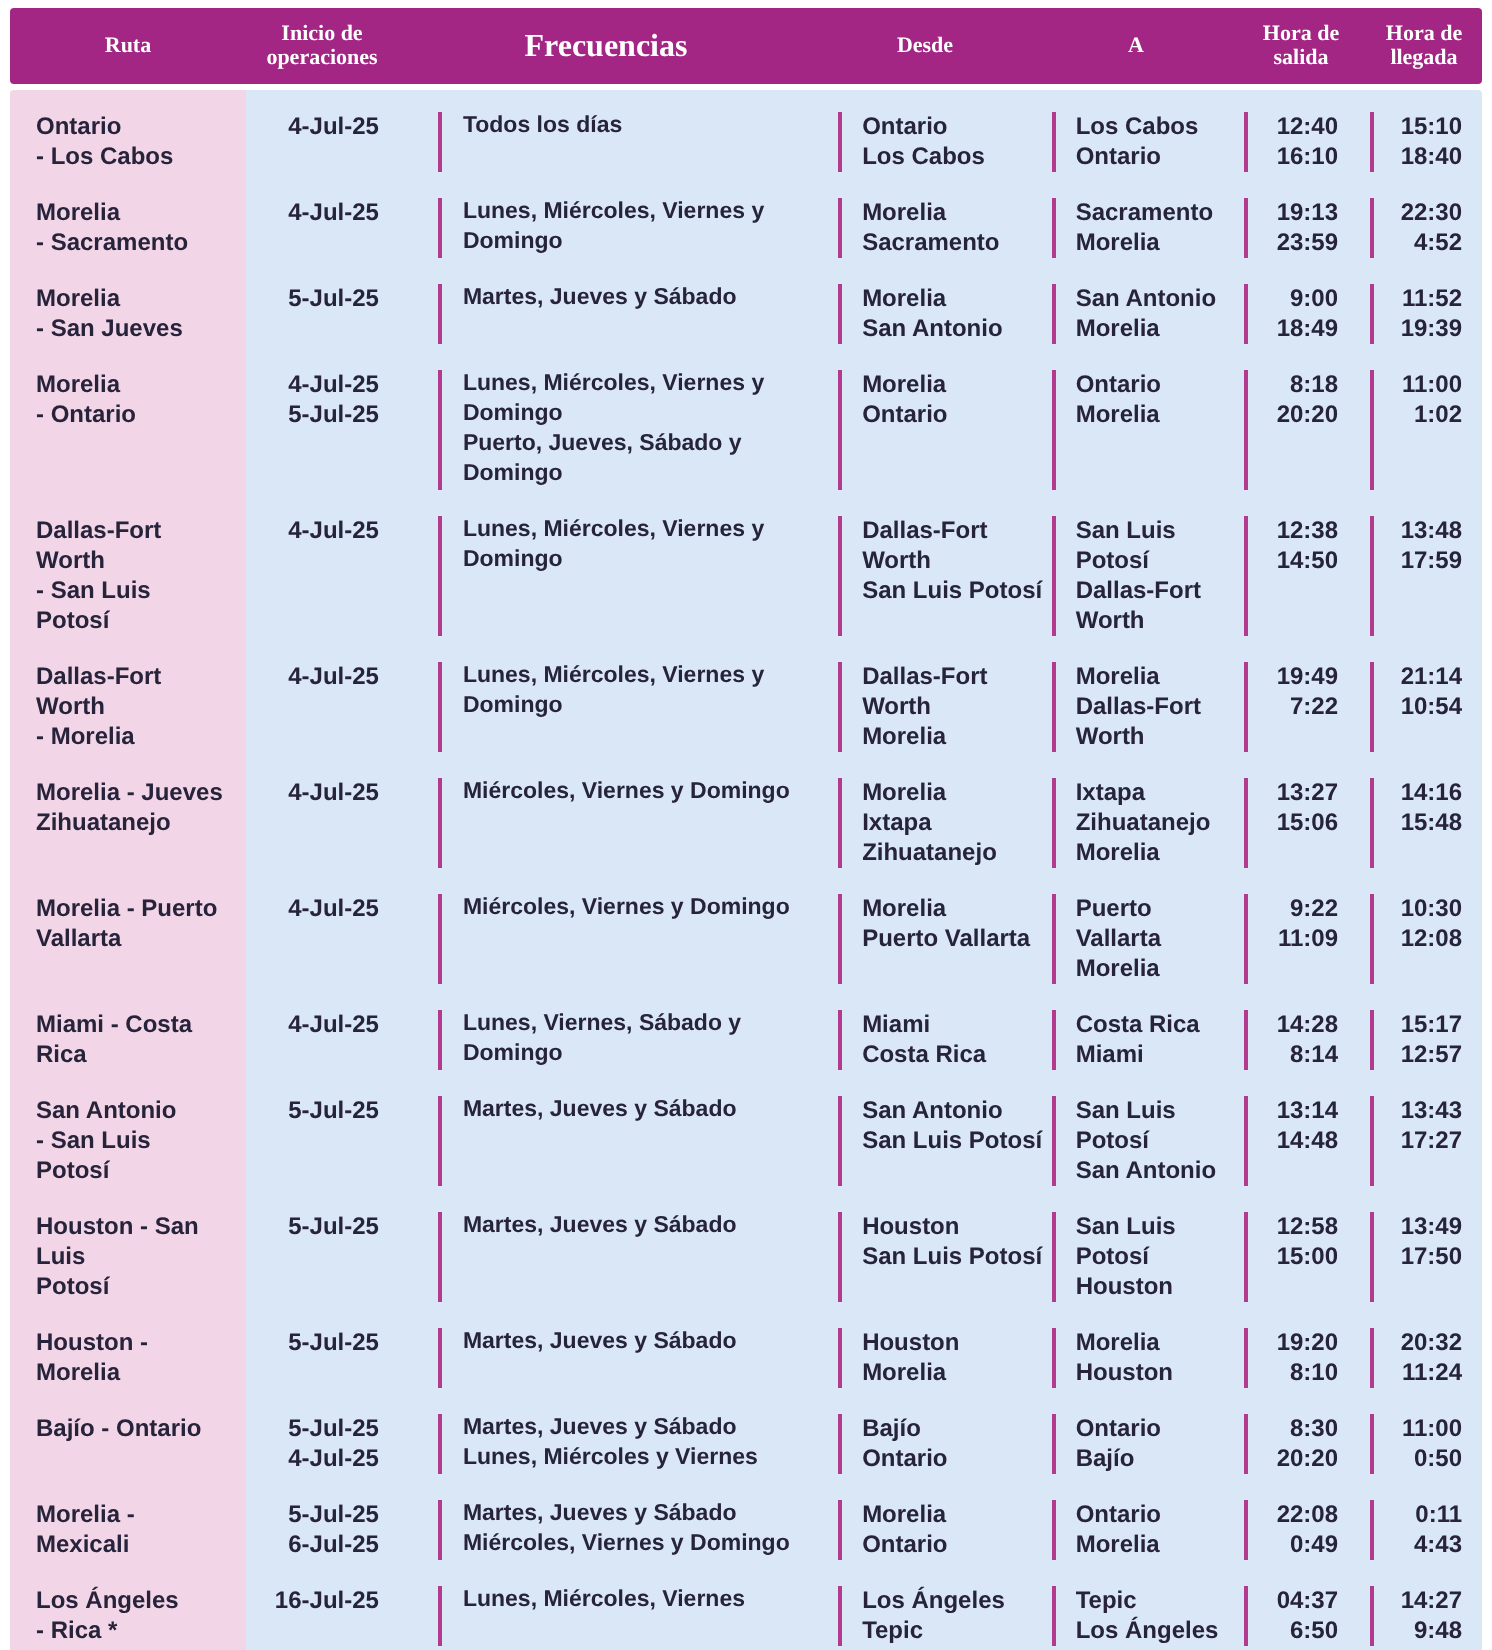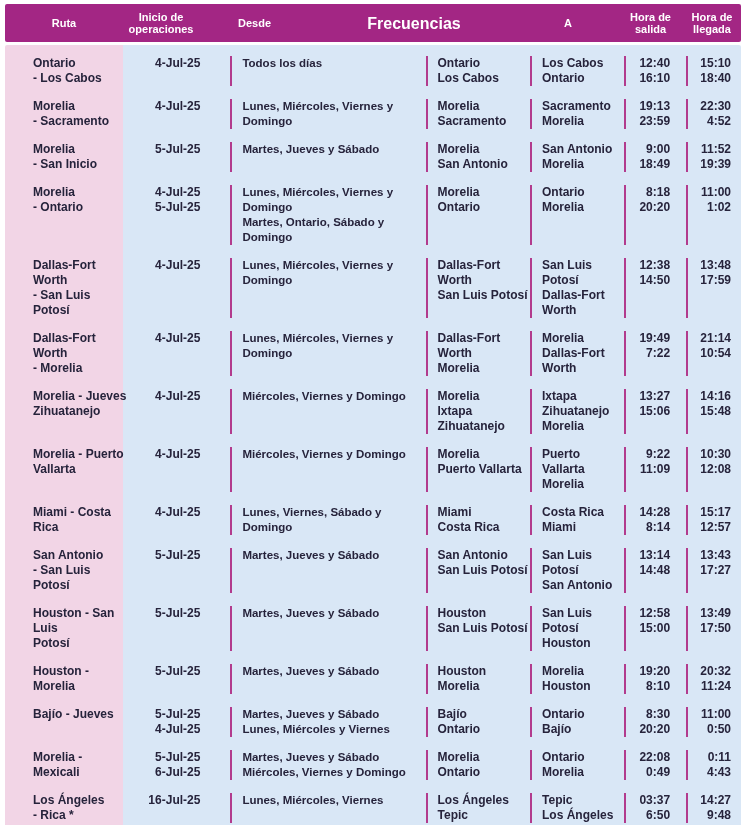--- a/index.html
+++ b/index.html
@@ -13,20 +13,21 @@
   .page { padding: 4px 5px 0 5px; }
 
   
   .thead {
     display: flex;
     align-items: center;
     background: var(--header-bg, #A32684);
     height: 38px;
     border-radius: 2px;
     margin-bottom: 3px;
+    font-family: Liberation Serif, serif;
   }
   .th {
     color: #ffffff;
     font-weight: bold;
     font-size: 11px;
     line-height: 12px;
     text-align: center;
     display: flex;
     align-items: center;
     justify-content: center;
@@ -36,21 +37,21 @@
   .th.col-frecuencias { font-size: 16px; line-height: 17px; }
 
   
   .tbody {
     background: linear-gradient(to right,
       var(--route-col-bg, #F2D5E6) 0, var(--route-col-bg, #F2D5E6) 118px,
       var(--body-bg, #D9E7F6) 118px, var(--body-bg, #D9E7F6) 100%);
     border-radius: 2px;
     padding-top: 5px;
   }
-  .row { display: flex; align-items: stretch; padding: 6px 0 7px 15px; }
+  .row { display: flex; align-items: stretch; padding: 6px 0 7px 0; }
   .cell {
     font-size: 12px;
     font-weight: bold;
     line-height: 15px;
   }
   .row .col-frecuencias, .row .col-desde, .row .col-a,
   .row .col-salida, .row .col-llegada {
     border-left: 2px solid var(--divider, #B23B8D);
   }
   .row .col-frecuencias { font-size: 11.5px; }
@@ -77,22 +78,22 @@
 </head>
 <body>
 
 <div class="page">
 
   <div class="table">
 
     <div class="thead">
       <div class="th col-ruta">Ruta</div>
       <div class="th col-inicio">Inicio de operaciones</div>
+      <div class="th col-frecuencias">Frecuencias</div>
       <div class="th col-desde">Desde</div>
-      <div class="th col-frecuencias">Frecuencias</div>
       <div class="th col-a">A</div>
       <div class="th col-salida">Hora de salida</div>
       <div class="th col-llegada">Hora de llegada</div>
     </div>
 
     <div class="tbody" id="tbody">
 
     <div class="row">
           <div class="cell col-ruta">
             <div class="line">Ontario</div>
@@ -145,21 +146,21 @@
             <div class="line">23:59</div>
           </div>
           <div class="cell col-llegada">
             <div class="line">22:30</div>
             <div class="line">4:52</div>
           </div>
         </div>
         <div class="row">
           <div class="cell col-ruta">
             <div class="line">Morelia</div>
-            <div class="line">- San Inicio</div>
+            <div class="line">- San Jueves</div>
           </div>
           <div class="cell col-inicio">
             <div class="line">5-Jul-25</div>
           </div>
           <div class="cell col-frecuencias">
             <div class="line">Martes, Jueves y Sábado</div>
           </div>
           <div class="cell col-desde">
             <div class="line">Morelia</div>
             <div class="line">San Antonio</div>
@@ -181,21 +182,21 @@
           <div class="cell col-ruta">
             <div class="line">Morelia</div>
             <div class="line">- Ontario</div>
           </div>
           <div class="cell col-inicio">
             <div class="line">4-Jul-25</div>
             <div class="line">5-Jul-25</div>
           </div>
           <div class="cell col-frecuencias">
             <div class="line">Lunes, Miércoles, Viernes y Domingo</div>
-            <div class="line">Martes, Ontario, Sábado y Domingo</div>
+            <div class="line">Puerto, Jueves, Sábado y Domingo</div>
           </div>
           <div class="cell col-desde">
             <div class="line">Morelia</div>
             <div class="line">Ontario</div>
           </div>
           <div class="cell col-a">
             <div class="line">Ontario</div>
             <div class="line">Morelia</div>
           </div>
           <div class="cell col-salida">
@@ -430,21 +431,21 @@
             <div class="line">19:20</div>
             <div class="line">8:10</div>
           </div>
           <div class="cell col-llegada">
             <div class="line">20:32</div>
             <div class="line">11:24</div>
           </div>
         </div>
         <div class="row">
           <div class="cell col-ruta">
-            <div class="line">Bajío - Jueves</div>
+            <div class="line">Bajío - Ontario</div>
           </div>
           <div class="cell col-inicio">
             <div class="line">5-Jul-25</div>
             <div class="line">4-Jul-25</div>
           </div>
           <div class="cell col-frecuencias">
             <div class="line">Martes, Jueves y Sábado</div>
             <div class="line">Lunes, Miércoles y Viernes</div>
           </div>
           <div class="cell col-desde">
@@ -506,21 +507,21 @@
           </div>
           <div class="cell col-desde">
             <div class="line">Los Ángeles</div>
             <div class="line">Tepic</div>
           </div>
           <div class="cell col-a">
             <div class="line">Tepic</div>
             <div class="line">Los Ángeles</div>
           </div>
           <div class="cell col-salida">
-            <div class="line">03:37</div>
+            <div class="line">04:37</div>
             <div class="line">6:50</div>
           </div>
           <div class="cell col-llegada">
             <div class="line">14:27</div>
             <div class="line">9:48</div>
           </div>
         </div>
         <div class="spacer"></div>
       </div>
 

